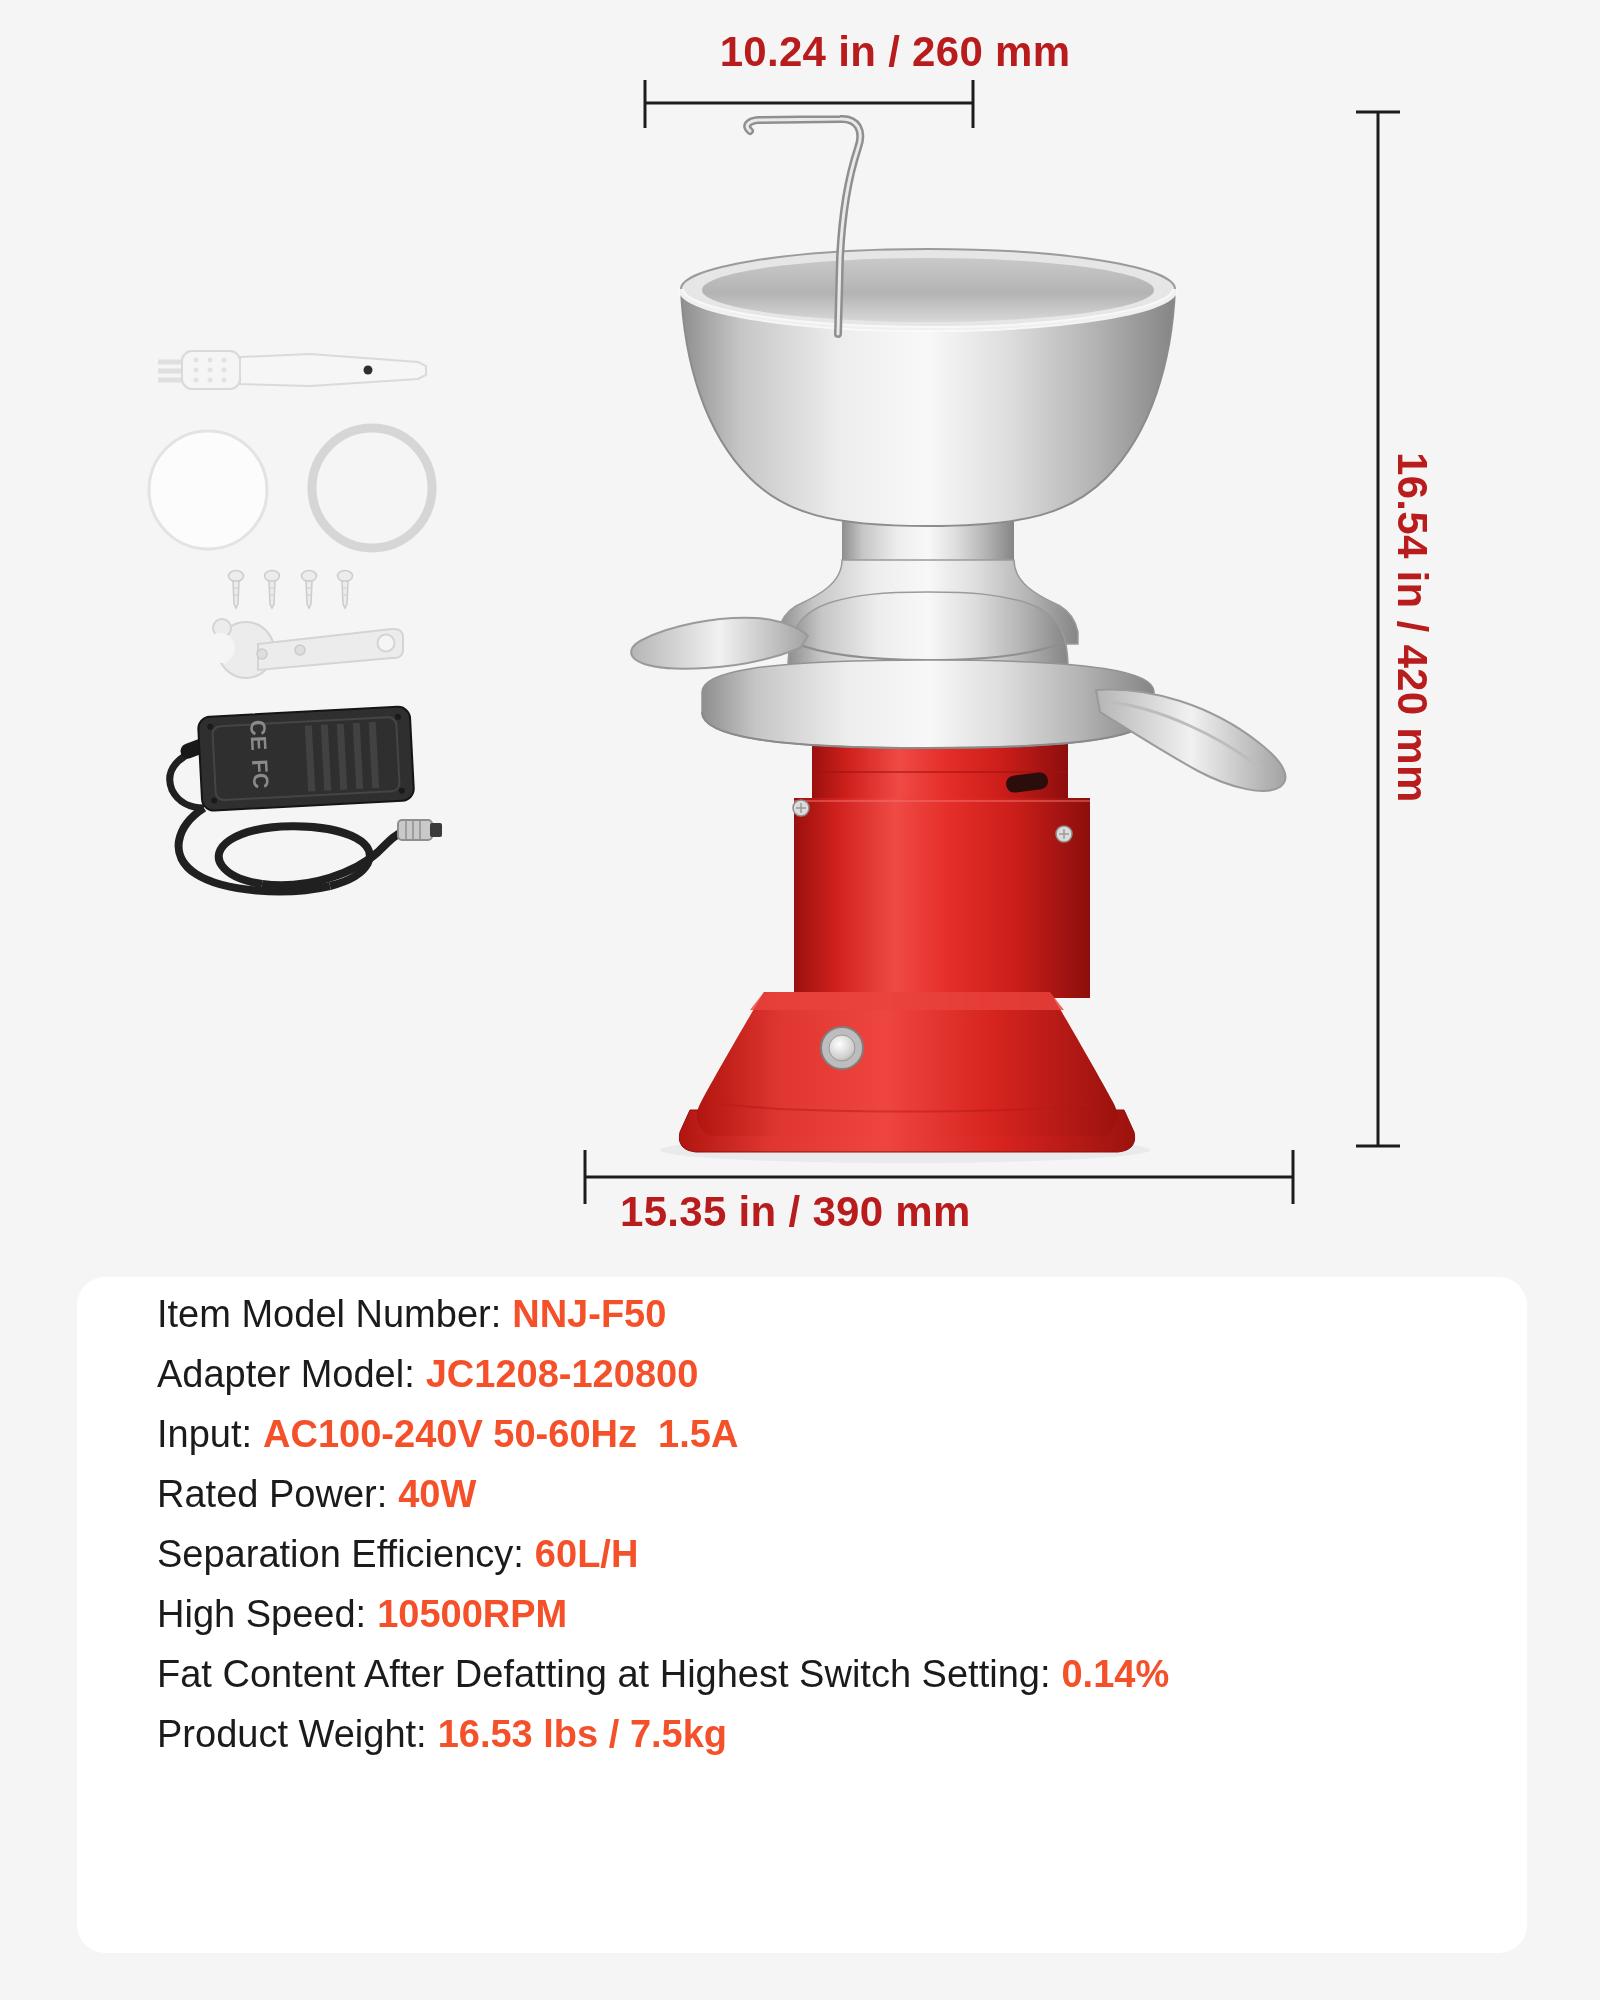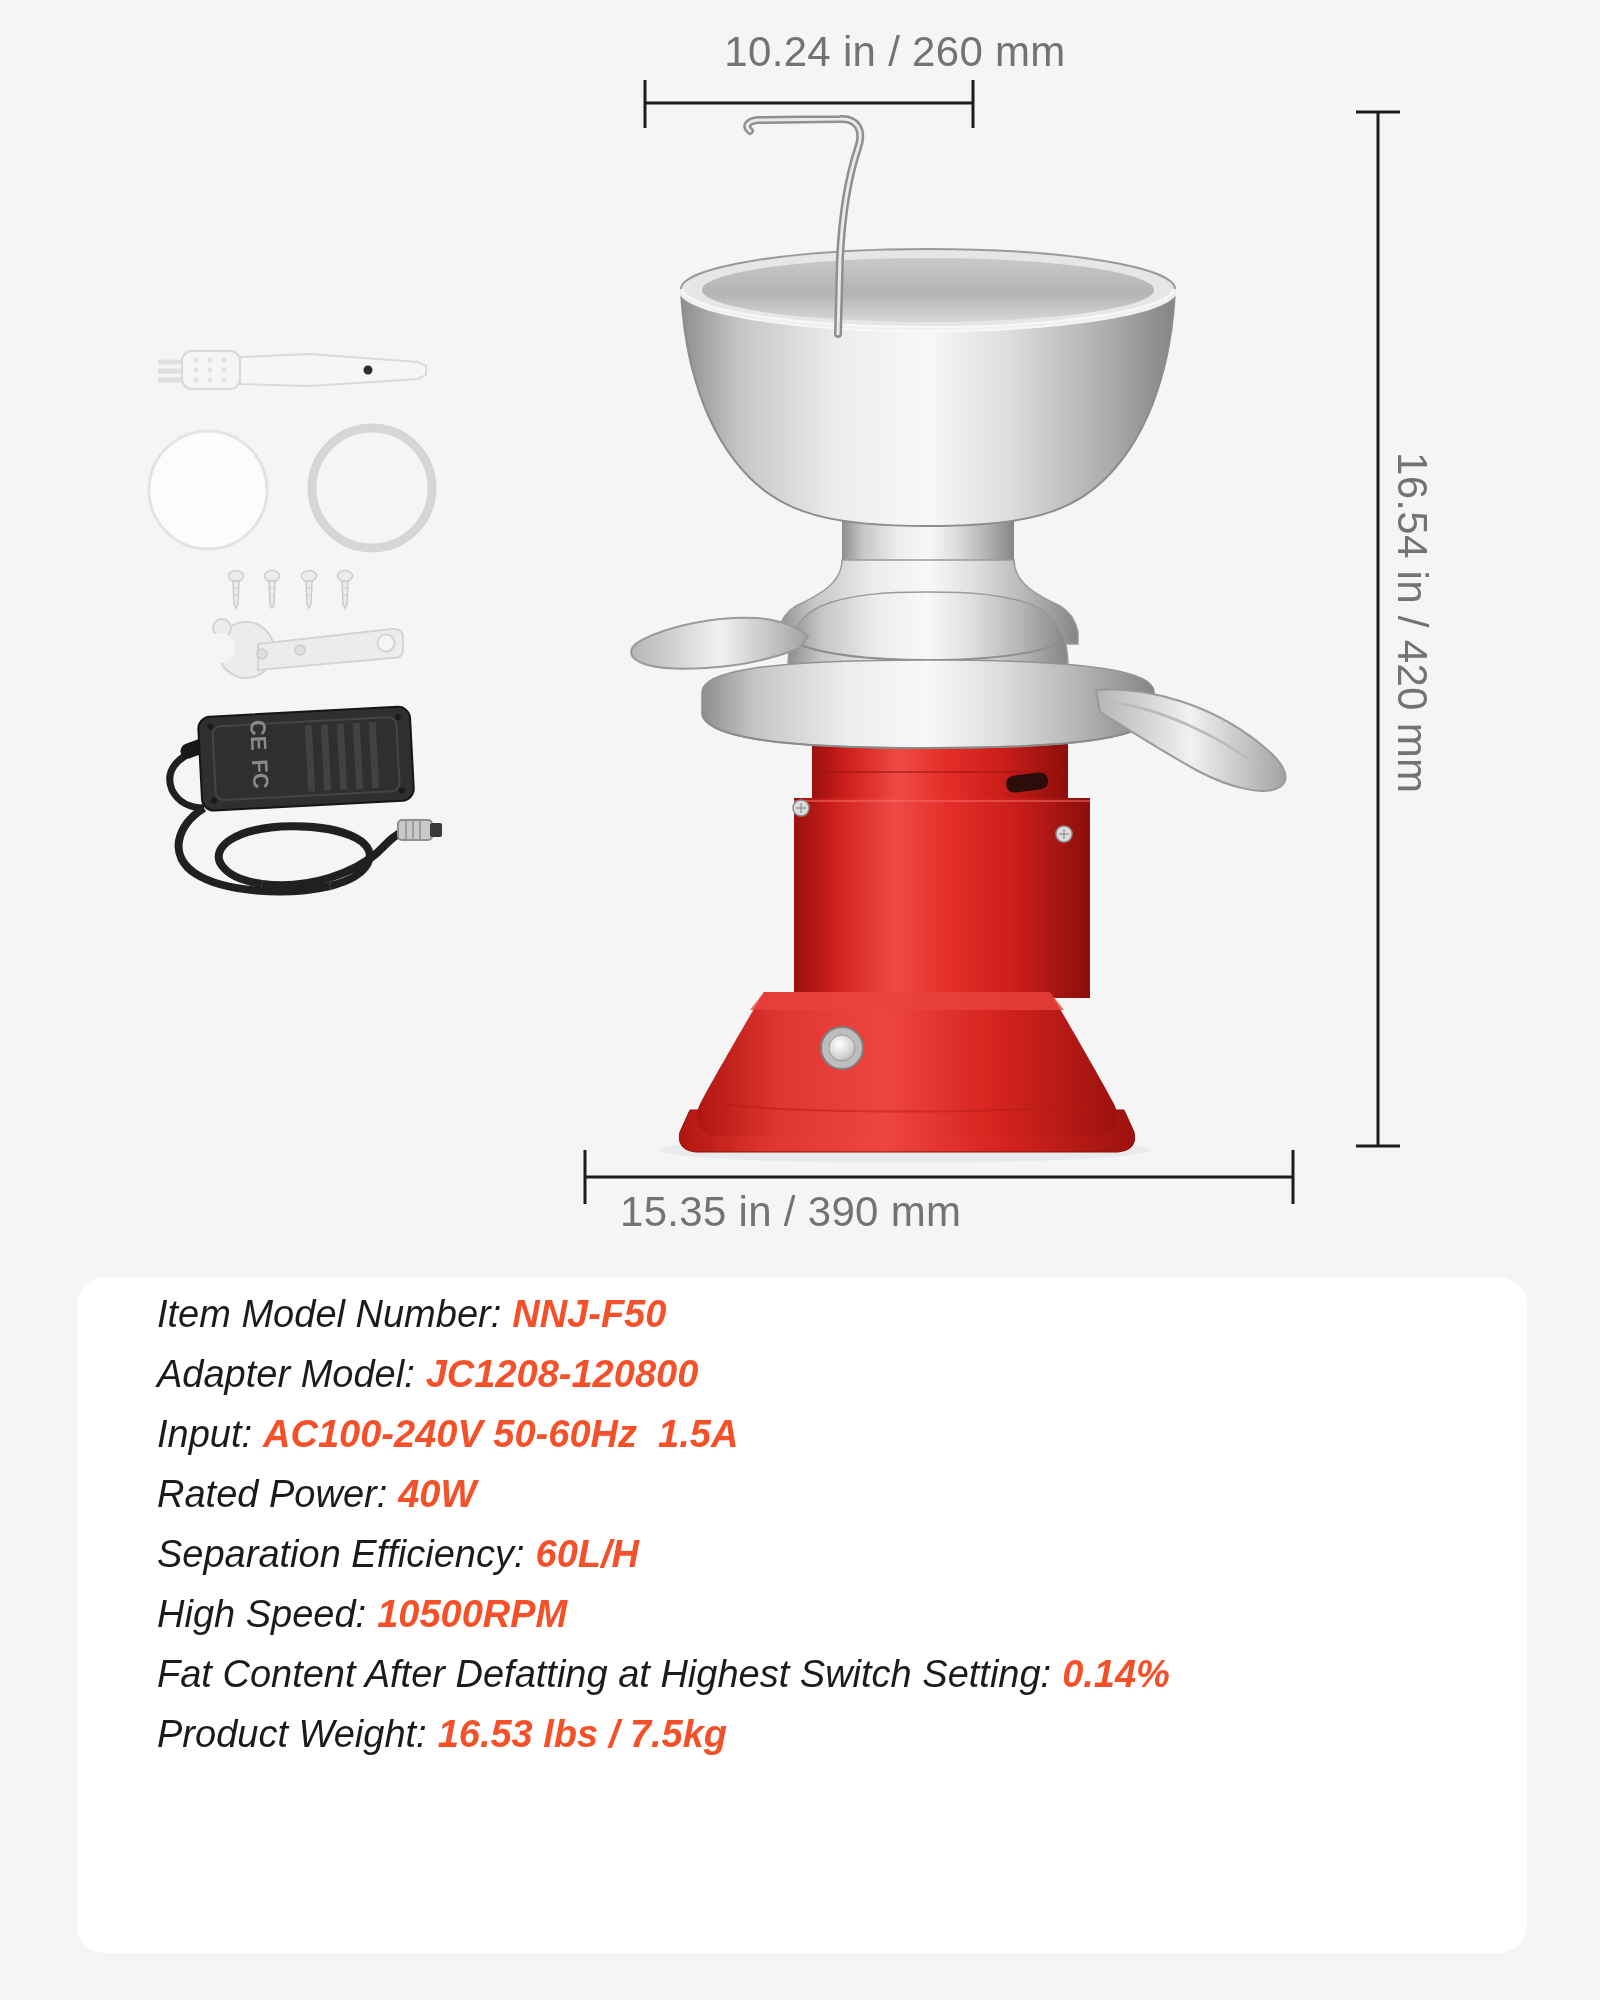--- a/index.html
+++ b/index.html
@@ -1,26 +1,26 @@
 <!DOCTYPE html>
 <html><head>
 <meta charset="utf-8">
 <style>
   html,body{margin:0;padding:0;background:#f5f5f6;}
   .stage{position:relative;width:1600px;height:2000px;background:#f5f5f6;
          font-family:"Liberation Sans",sans-serif;overflow:hidden;}
   .art{position:absolute;left:0;top:0;}
-  .dim-label{position:absolute;color:#737373;font-size:42px;letter-spacing:.3px;}
+  .dim-label{position:absolute;color:#b91c1c;font-size:42px;letter-spacing:.3px;font-weight:bold;}
   .dim-top{left:645px;top:28px;width:500px;text-align:center;}
   .dim-side{left:1388px;top:452px;writing-mode:vertical-rl;}
   .dim-bottom{left:620px;top:1188px;width:640px;}
   .spec-panel{position:absolute;left:77px;top:1277px;width:1450px;height:676px;
               background:#ffffff;border-radius:28px;box-sizing:border-box;
               padding:7px 0 0 80px;}
-  .spec-row{font-size:38px;line-height:60px;white-space:nowrap;color:#1b1b1b;font-style:italic;}
+  .spec-row{font-size:38px;line-height:60px;white-space:nowrap;color:#1b1b1b;}
   .spec-value{color:#f4502a;font-weight:700;margin-left:11px;}
 </style>
 </head>
 <body>
 
 <div class="stage">
 
   <svg class="art" width="1600" height="1260" viewBox="0 0 1600 1260">
     <defs>
       <linearGradient id="steelH" x1="0" y1="0" x2="1" y2="0">

